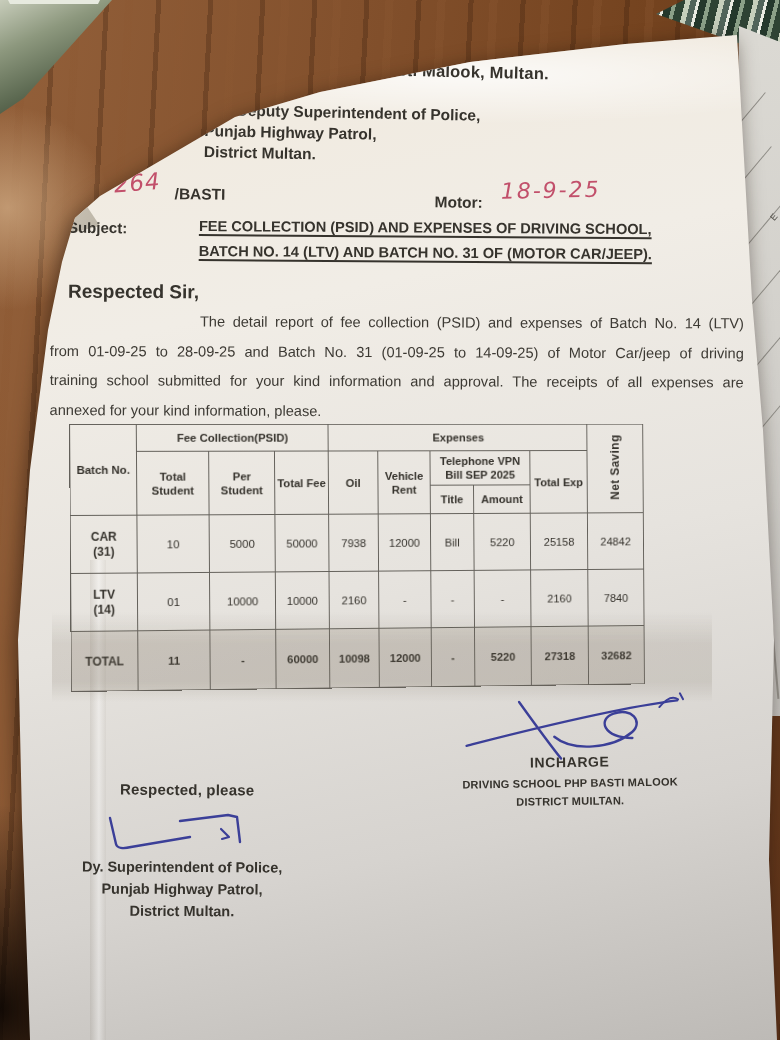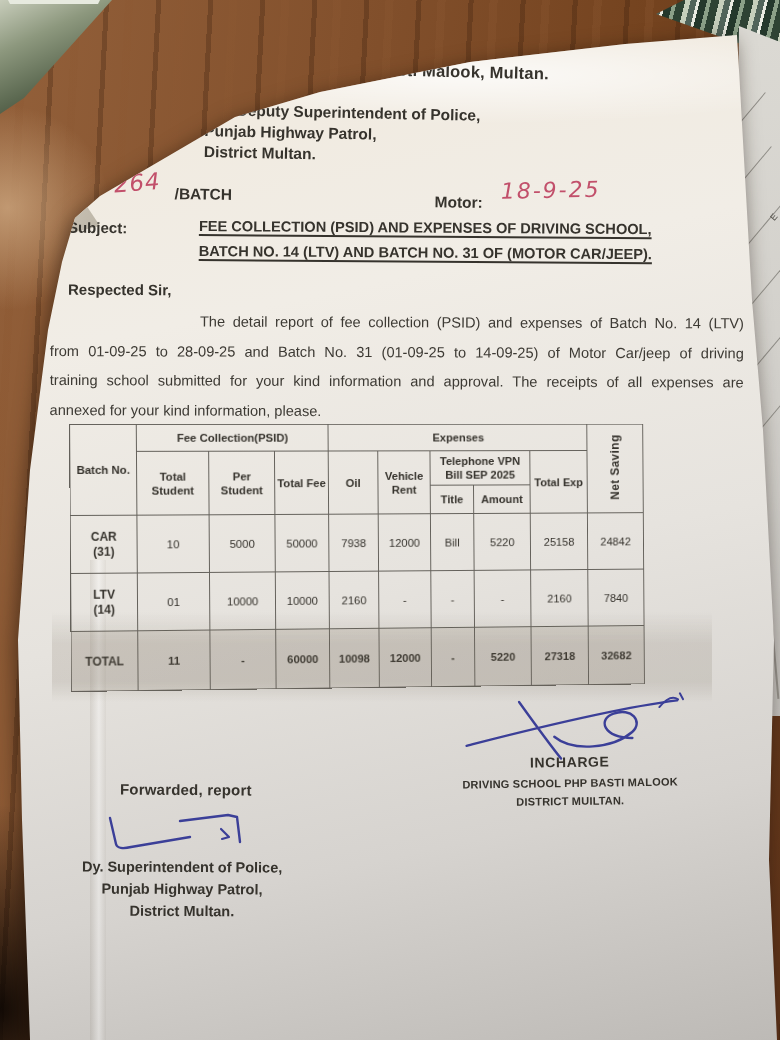--- a/index.html
+++ b/index.html
@@ -65,21 +65,21 @@
   .ref-row{left:0;top:0;width:780px;height:40px;transform:rotate(.7deg);transform-origin:0 0;}
   .no-label{left:68px;top:183px;font-size:15px;font-weight:bold;font-style:italic;}
   .dlims{left:177px;top:183px;font-size:15.5px;font-weight:bold;}
   .dated-label{left:437px;top:188px;font-size:15.5px;font-weight:bold;}
   .hand{font-family:"DejaVu Sans",sans-serif;font-style:italic;color:#c2506b;}
   .no-value{left:116px;top:168px;font-size:23px;transform:rotate(-5deg);letter-spacing:1px;}
   .dated-value{left:503px;top:171px;font-size:22px;transform:rotate(-2deg);letter-spacing:2px;}
   .subj-label{left:68px;top:219px;font-size:15px;font-weight:bold;transform:rotate(.5deg);}
   .subj-lines{left:199px;top:214px;width:545px;font-size:14.6px;font-weight:bold;line-height:25px;transform:rotate(.4deg);transform-origin:0 0;}
   .subj-lines .u{text-decoration:underline;text-underline-offset:3px;text-decoration-thickness:1.5px;}
-  .salutation{left:68px;top:281px;font-size:15px;font-weight:bold;transform:rotate(.3deg);}
+  .salutation{left:68px;top:281px;font-size:19px;font-weight:bold;transform:rotate(.3deg);}
   .body-block{left:50px;top:307px;width:694px;font-size:14.6px;line-height:29.5px;color:#3d3a34;transform:rotate(.2deg);transform-origin:0 0;}
   .body-line{text-align:justify;text-align-last:justify;}
   .body-line.first{padding-left:150px;}
   .body-line.last{text-align-last:left;}
 
   
   .tbl-wrap{left:70px;top:424px;transform:perspective(1100px) rotateY(3deg) rotate(-.4deg);transform-origin:0 50%;}
   table.fee{border-collapse:collapse;table-layout:fixed;width:590px;color:#35322c;}
   table.fee th,table.fee td{border:1px solid #63605a;padding:0 2px;text-align:center;vertical-align:middle;overflow:hidden;}
   table.fee th{font-size:11.5px;font-weight:bold;line-height:14px;}
@@ -136,21 +136,21 @@
     <div class="abs addr1 ink">Incharge DLIMS PHP Basti Malook, Multan.</div>
     <div class="abs addr2 ink">
       <div>The Deputy Superintendent of Police,</div>
       <div>Punjab Highway Patrol,</div>
       <div>District Multan.</div>
     </div>
 
     <div class="abs ref-row">
       <span class="abs no-label ink">No:</span>
       <span class="abs hand no-value">264</span>
-      <span class="abs dlims ink">/BATCH</span>
+      <span class="abs dlims ink">/BASTI</span>
       <span class="abs dated-label ink">Motor:</span>
       <span class="abs hand dated-value">18-9-25</span>
     </div>
 
     <div class="abs subj-label ink">Subject:</div>
     <div class="abs subj-lines ink">
       <div><span class="u">FEE COLLECTION (PSID) AND EXPENSES OF DRIVING SCHOOL,</span></div>
       <div><span class="u">BATCH NO. 14 (LTV) AND BATCH NO. 31 OF (MOTOR CAR/JEEP).</span></div>
     </div>
 
@@ -243,21 +243,21 @@
       <path class="sig" stroke-width="2.4" d="M60,8 C72,26 88,50 100,66"></path>
       <path class="sig" stroke-width="2.4" d="M94,44 C112,60 152,58 172,42 C184,32 172,17 154,23 C138,28 142,46 172,48"></path>
       <path class="sig" stroke-width="2" d="M200,18 C208,9 214,7 219,11 M221,5 l3,6"></path>
     </svg>
     <div class="abs incharge-block ink">
       <div class="incharge-l1">INCHARGE</div>
       <div class="incharge-l2">DRIVING SCHOOL PHP BASTI MALOOK</div>
       <div class="incharge-l3">DISTRICT MUILTAN.</div>
     </div>
 
-    <div class="abs forwarded ink">Forwarded, report</div>
+    <div class="abs forwarded ink">Respected, please</div>
     <svg class="abs sig-bottom" width="160" height="54" viewBox="0 0 160 54">
       <path class="sig" stroke-width="2.4" d="M10,12 L16,38 C17,42 23,43 31,41 L90,31"></path>
       <path class="sig" stroke-width="2.4" d="M80,15 L128,9 L137,11 L140,36"></path>
       <path class="sig" stroke-width="2.2" d="M121,23 L129,31 L122,33"></path>
     </svg>
     <div class="abs dy-block ink">
       <div>Dy. Superintendent of Police,</div>
       <div>Punjab Highway Patrol,</div>
       <div>District Multan.</div>
     </div>

